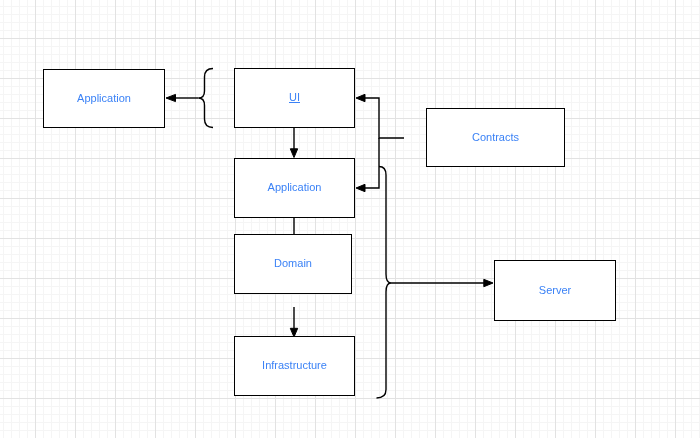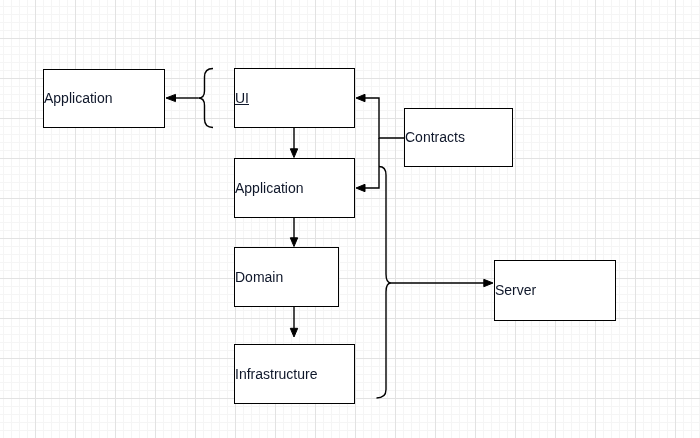--- a/index.html
+++ b/index.html
@@ -21,34 +21,34 @@
     background-size: 40px 40px, 40px 40px, 8px 8px, 8px 8px;
     background-position: 35px 0, 0 38px, 3px 0, 0 6px;
   }
 
   .node {
     position: absolute;
     background: #ffffff;
     border: 1.4px solid #000000;
     display: flex;
     align-items: center;
-    justify-content: flex-start;
-    font-size: 14px;
-    color: #0f172a;
+    justify-content: center;
+    font-size: 11px;
+    color: #3b82f6;
     text-align: center;
     line-height: 1.2;
     cursor: default;
   }
 
   .node-app-left       { left: 43px;  top: 69px;  width: 122px; height: 59px; }
   .node-ui             { left: 234px; top: 68px;  width: 121px; height: 60px; text-decoration: underline; }
   .node-application    { left: 234px; top: 158px; width: 121px; height: 60px; }
-  .node-domain         { left: 234px; top: 247px; width: 105px; height: 60px; }
-  .node-infrastructure { left: 234px; top: 344px; width: 121px; height: 60px; }
-  .node-contracts      { left: 404px; top: 108px; width: 109px; height: 59px; }
+  .node-domain         { left: 234px; top: 234px; width: 118px; height: 60px; }
+  .node-infrastructure { left: 234px; top: 336px; width: 121px; height: 60px; }
+  .node-contracts      { left: 426px; top: 108px; width: 139px; height: 59px; }
   .node-server         { left: 494px; top: 260px; width: 122px; height: 61px; }
 
   svg.edge-layer {
     position: absolute;
     left: 0; top: 0;
     width: 700px; height: 438px;
     pointer-events: none;
   }
   svg.edge-layer .stroke {
     fill: none;

